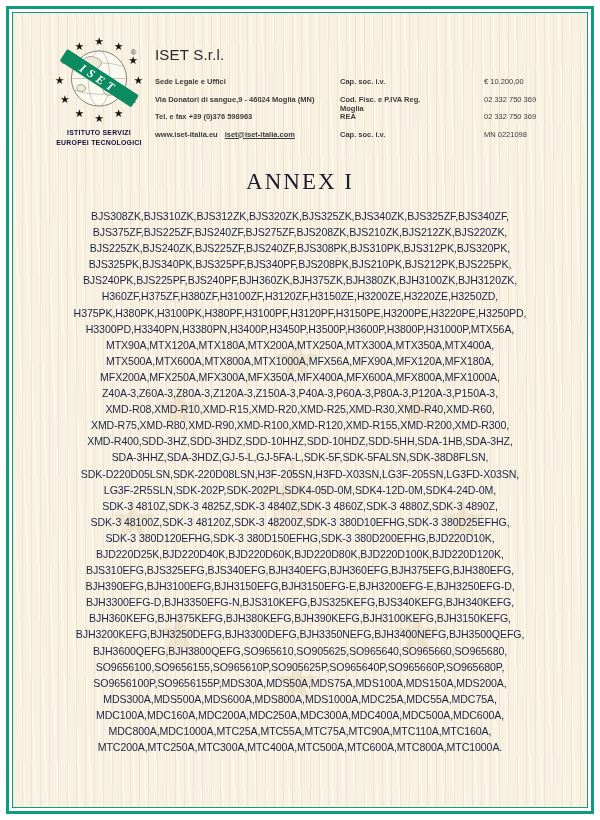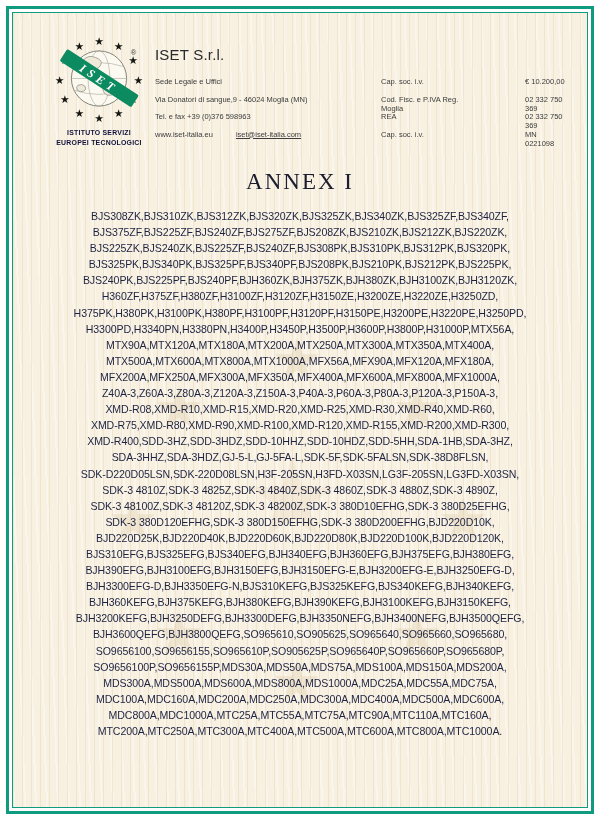--- a/index.html
+++ b/index.html
@@ -20,24 +20,24 @@
   .wm-star.big{font-size:110px;color:rgba(203,178,132,.14);}
 
   
   .logo-block{position:absolute;left:28px;top:22px;width:116px;z-index:2;text-align:center;}
   .logo-svg{display:block;margin:0 auto;}
   .org-name{margin-top:1px;font-size:6.9px;font-weight:bold;letter-spacing:.25px;
             color:#10103a;line-height:9.5px;}
   .head-info{position:absolute;left:142px;top:33px;right:20px;z-index:2;}
   .company-name{font-size:15px;color:#2a2a2a;letter-spacing:.2px;margin-bottom:14px;}
   .info-row{display:flex;align-items:flex-start;height:17.5px;font-size:7.5px;color:#3c3c3c;}
-  .col-left{width:226px;}
-  .col-label{width:100px;}
+  .col-left{width:185px;font-weight:bold;}
+  .col-label{width:100px;font-weight:bold;}
   .col-value{flex:1;margin-left:44px;}
-  .email{text-decoration:underline;margin-left:23px;}
+  .email{text-decoration:underline;margin-left:7px;}
 
   
   .content{position:relative;z-index:1;padding-top:155px;}
   .annex-title{text-align:center;font-family:"Liberation Serif", serif;font-size:23px;
                letter-spacing:2px;color:#1c1c2e;line-height:28px;}
   .codes{margin:12px auto 0 auto;text-align:center;font-family:Liberation Sans, sans-serif;
          font-size:10.6px;line-height:16.1px;letter-spacing:-0.1px;color:#1d2240;
          white-space:nowrap;}
 </style>
 </head>
@@ -141,20 +141,21 @@
           <div class="code-line">H3300PD,H3340PN,H3380PN,H3400P,H3450P,H3500P,H3600P,H3800P,H31000P,MTX56A,</div>
           <div class="code-line">MTX90A,MTX120A,MTX180A,MTX200A,MTX250A,MTX300A,MTX350A,MTX400A,</div>
           <div class="code-line">MTX500A,MTX600A,MTX800A,MTX1000A,MFX56A,MFX90A,MFX120A,MFX180A,</div>
           <div class="code-line">MFX200A,MFX250A,MFX300A,MFX350A,MFX400A,MFX600A,MFX800A,MFX1000A,</div>
           <div class="code-line">Z40A-3,Z60A-3,Z80A-3,Z120A-3,Z150A-3,P40A-3,P60A-3,P80A-3,P120A-3,P150A-3,</div>
           <div class="code-line">XMD-R08,XMD-R10,XMD-R15,XMD-R20,XMD-R25,XMD-R30,XMD-R40,XMD-R60,</div>
           <div class="code-line">XMD-R75,XMD-R80,XMD-R90,XMD-R100,XMD-R120,XMD-R155,XMD-R200,XMD-R300,</div>
           <div class="code-line">XMD-R400,SDD-3HZ,SDD-3HDZ,SDD-10HHZ,SDD-10HDZ,SDD-5HH,SDA-1HB,SDA-3HZ,</div>
           <div class="code-line">SDA-3HHZ,SDA-3HDZ,GJ-5-L,GJ-5FA-L,SDK-5F,SDK-5FALSN,SDK-38D8FLSN,</div>
           <div class="code-line">SDK-D220D05LSN,SDK-220D08LSN,H3F-205SN,H3FD-X03SN,LG3F-205SN,LG3FD-X03SN,</div>
+          <div class="code-line">LG3F-2R5SLN,SDK-202P,SDK-202PL,SDK4-05D-0M,SDK4-12D-0M,SDK4-24D-0M,</div>
           <div class="code-line">SDK-3 4810Z,SDK-3 4825Z,SDK-3 4840Z,SDK-3 4860Z,SDK-3 4880Z,SDK-3 4890Z,</div>
           <div class="code-line">SDK-3 48100Z,SDK-3 48120Z,SDK-3 48200Z,SDK-3 380D10EFHG,SDK-3 380D25EFHG,</div>
           <div class="code-line">SDK-3 380D120EFHG,SDK-3 380D150EFHG,SDK-3 380D200EFHG,BJD220D10K,</div>
           <div class="code-line">BJD220D25K,BJD220D40K,BJD220D60K,BJD220D80K,BJD220D100K,BJD220D120K,</div>
           <div class="code-line">BJS310EFG,BJS325EFG,BJS340EFG,BJH340EFG,BJH360EFG,BJH375EFG,BJH380EFG,</div>
           <div class="code-line">BJH390EFG,BJH3100EFG,BJH3150EFG,BJH3150EFG-E,BJH3200EFG-E,BJH3250EFG-D,</div>
           <div class="code-line">BJH3300EFG-D,BJH3350EFG-N,BJS310KEFG,BJS325KEFG,BJS340KEFG,BJH340KEFG,</div>
           <div class="code-line">BJH360KEFG,BJH375KEFG,BJH380KEFG,BJH390KEFG,BJH3100KEFG,BJH3150KEFG,</div>
           <div class="code-line">BJH3200KEFG,BJH3250DEFG,BJH3300DEFG,BJH3350NEFG,BJH3400NEFG,BJH3500QEFG,</div>
           <div class="code-line">BJH3600QEFG,BJH3800QEFG,SO965610,SO905625,SO965640,SO965660,SO965680,</div>

